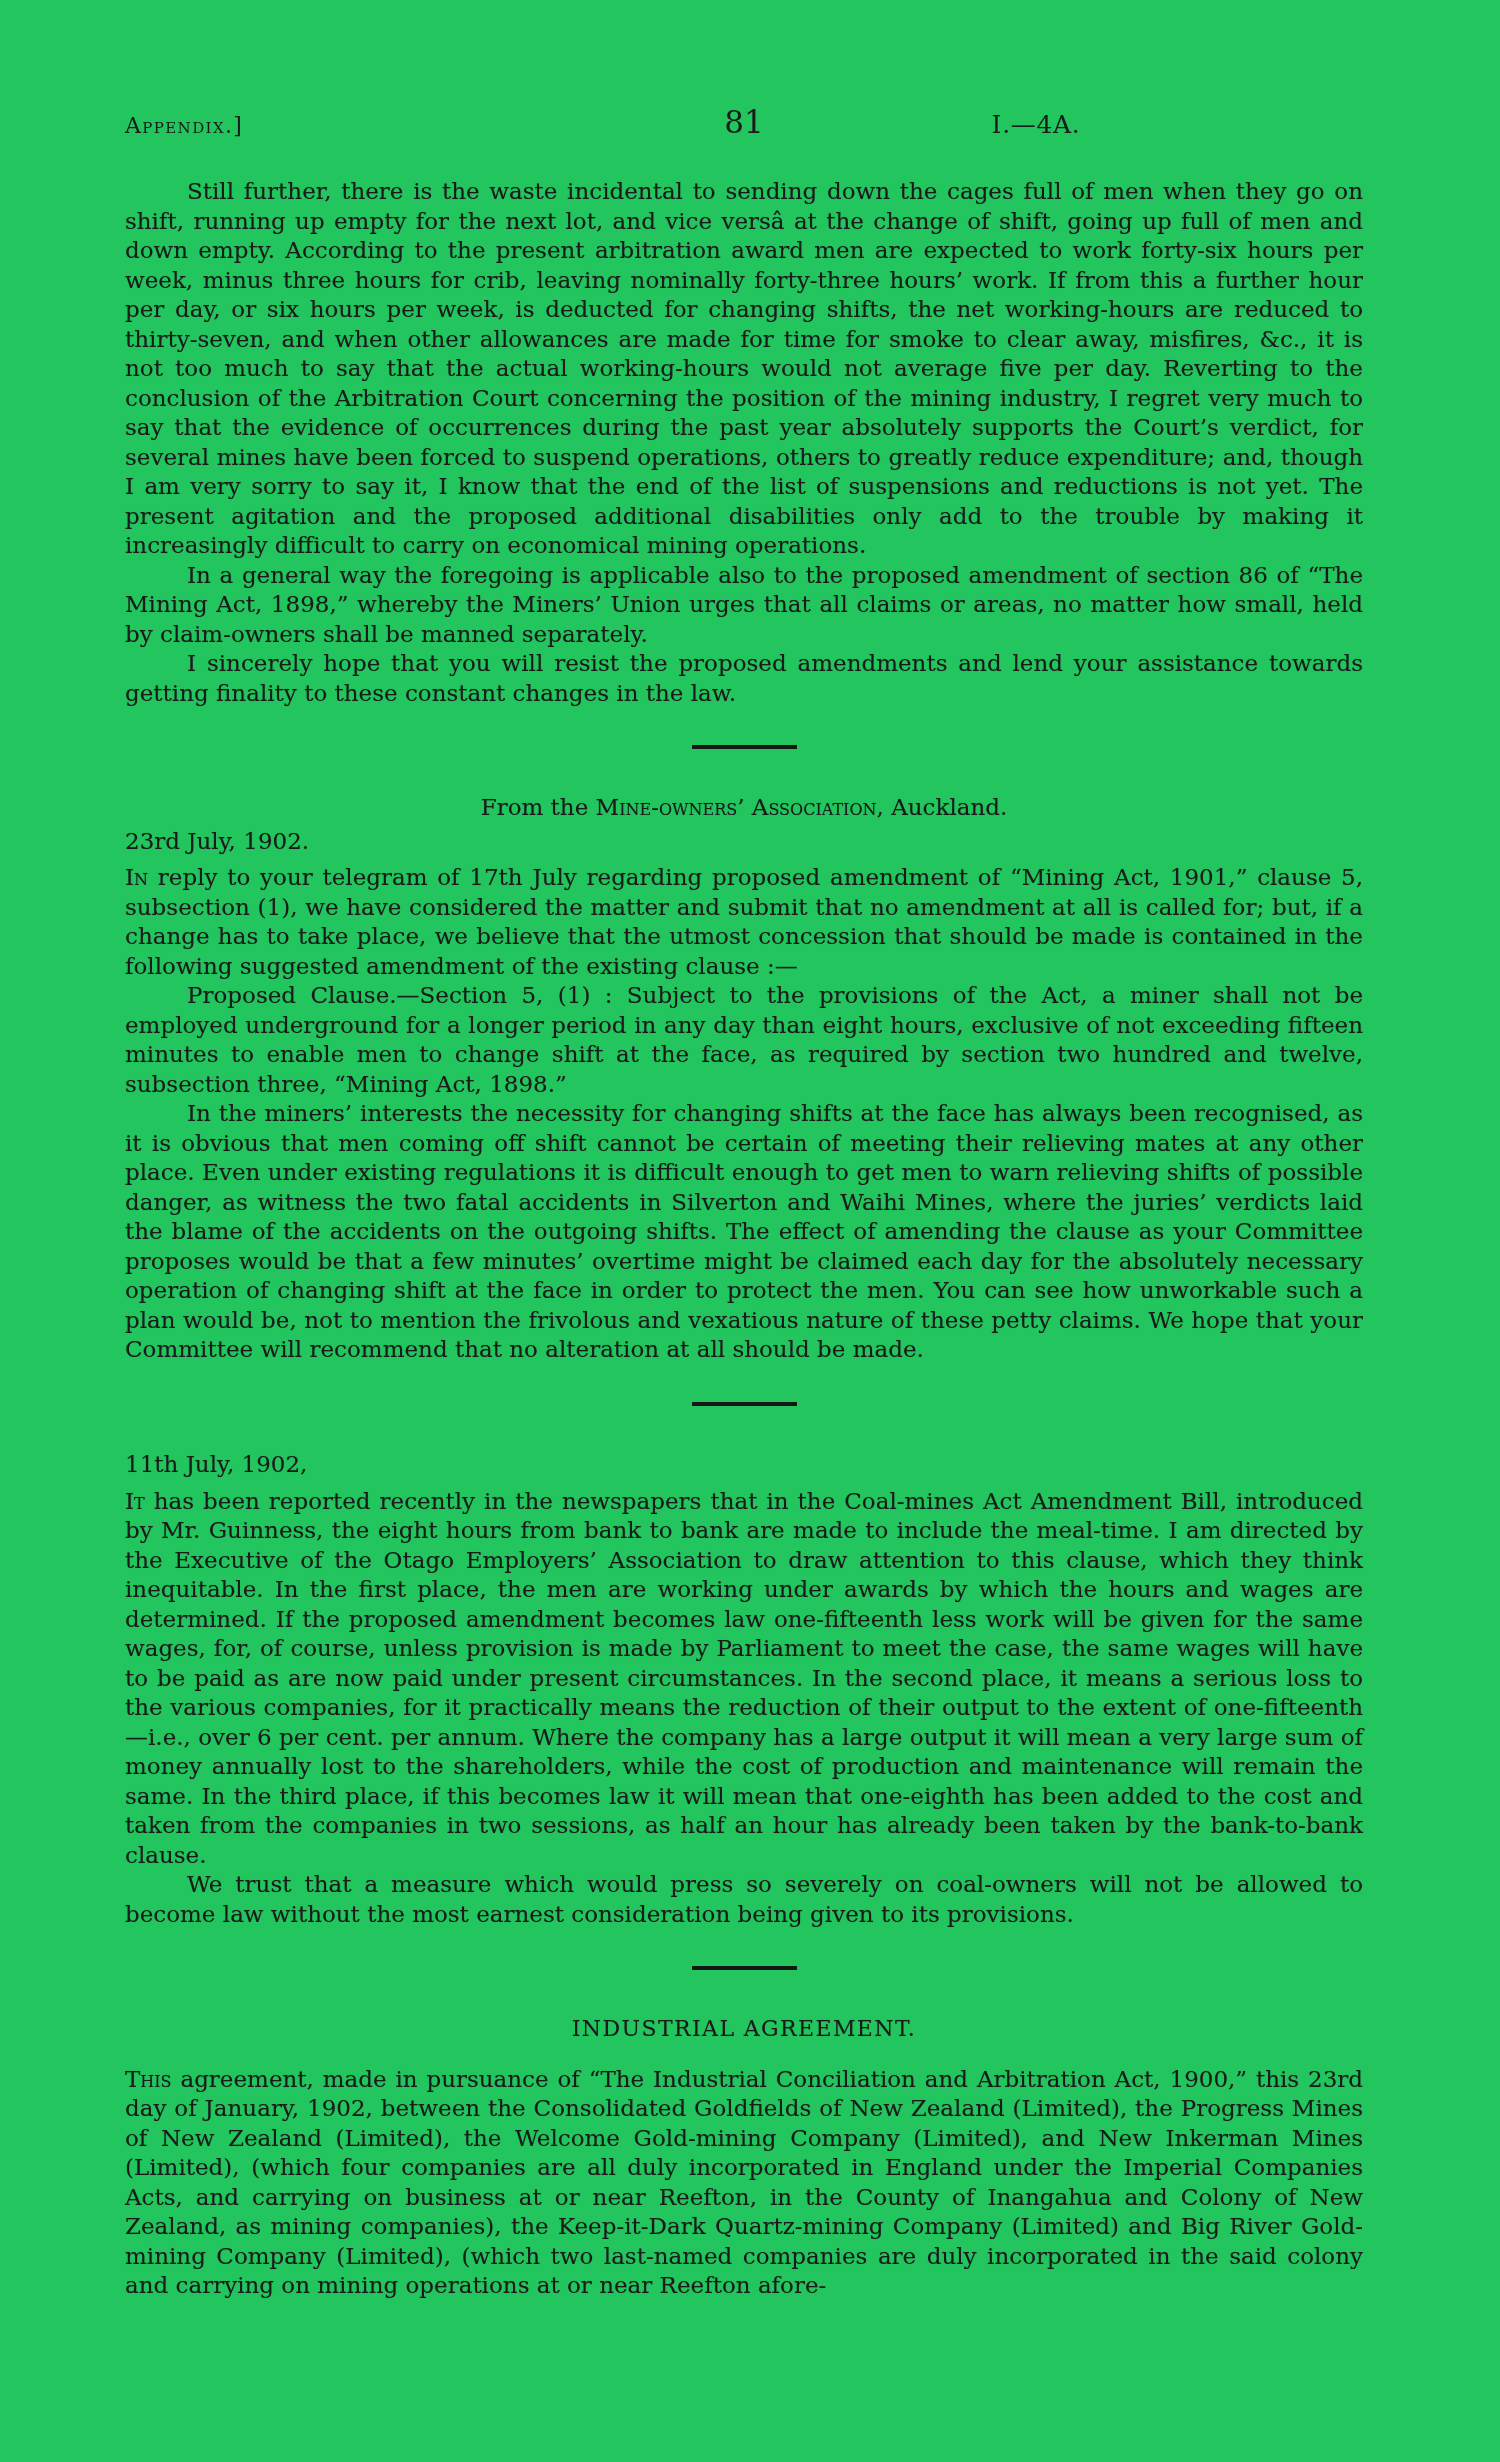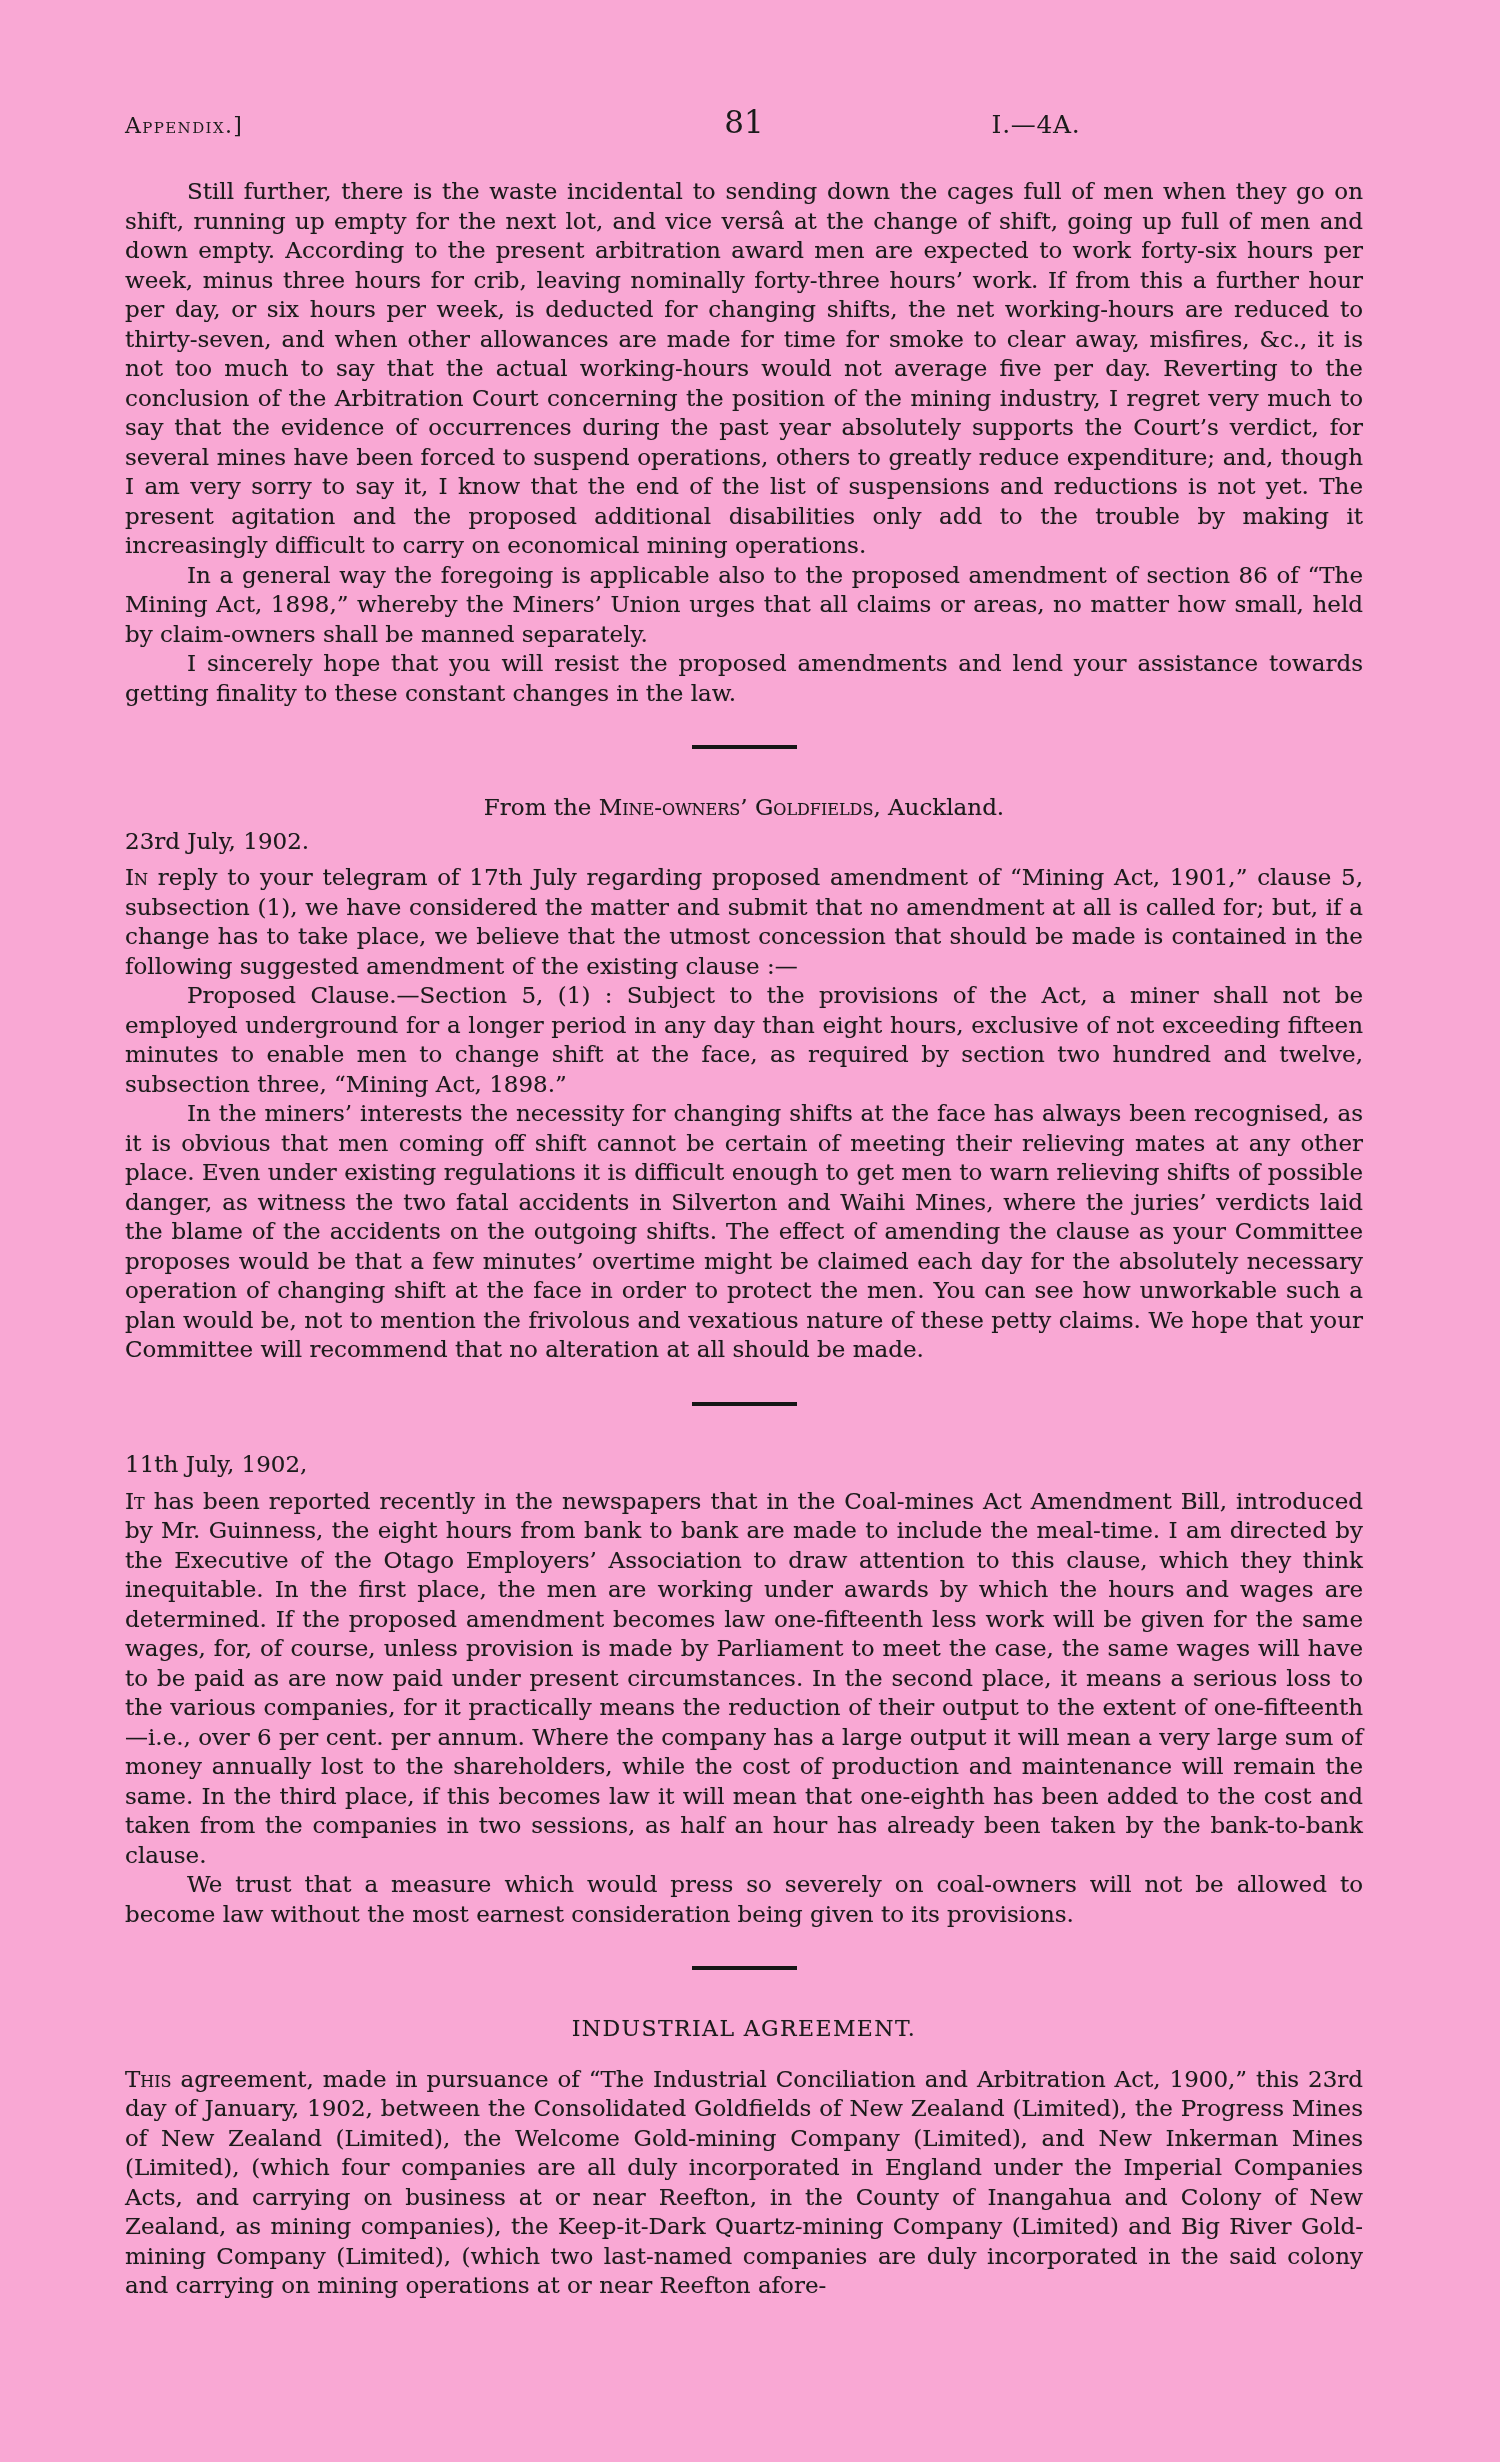--- a/index.html
+++ b/index.html
@@ -1,20 +1,20 @@
 <!DOCTYPE html>
 <html style="font-size:11.2px"><head>
 <meta charset="utf-8">
 <style>
   html, body { margin: 0; padding: 0; background: #e8e8e4; }
   .page {
     position: relative;
     width: 1501px;
     height: 2462px;
-    background: #f9a8d4;
+    background: #22c55e;
     color: #1b1b1b;
     font-family: "DejaVu Serif", "Liberation Serif", serif;
     overflow: hidden;
   }
   
   .runhead {
     position: absolute;
     left: 125px;
     top: 104px;
     width: 1238px;
@@ -83,21 +83,21 @@
     <div class="left">Appendix.]</div>
     <div class="center">81</div>
     <div class="right">I.—4A.</div>
   </div>
 
   <div class="doc">
       <div class="p indent"><span>Still further, there is the waste incidental to sending down the cages full of men when they go on shift, running up empty for the next lot, and </span><span class="it">vice versâ</span><span> at the change of shift, going up full of men and down empty.  According to the present arbitration award men are expected to work forty-six hours per week, </span><span class="it">minus</span><span> three hours for crib, leaving nominally forty-three hours’ work.  If from this a further hour per day, or six hours per week, is deducted for changing shifts, the net working-hours are reduced to thirty-seven, and when other allowances are made for time for smoke to clear away, misfires, &amp;c., it is not too much to say that the actual working-hours would not average five per day.  Reverting to the conclusion of the Arbitration Court concerning the position of the mining industry, I regret very much to say that the evidence of occurrences during the past year absolutely supports the Court’s verdict, for several mines have been forced to suspend operations, others to greatly reduce expenditure; and, though I am very sorry to say it, I know that the end of the list of suspensions and reductions is not yet.  The present agitation and the proposed additional disabilities only add to the trouble by making it increasingly difficult to carry on economical mining operations.</span></div>
       <div class="p indent"><span>In a general way the foregoing is applicable also to the proposed amendment of section 86 of “The Mining Act, 1898,” whereby the Miners’ Union urges that all claims or areas, no matter how small, held by claim-owners shall be manned separately.</span></div>
       <div class="p indent"><span>I sincerely hope that you will resist the proposed amendments and lend your assistance towards getting finality to these constant changes in the law.</span></div>
       <div class="rule"></div>
-      <div class="heading"><span>From the </span><span class="sc">Mine-owners’ Goldfields</span><span>, Auckland.</span></div>
+      <div class="heading"><span>From the </span><span class="sc">Mine-owners’ Association</span><span>, Auckland.</span></div>
       <div class="date"><span>23rd July, 1902.</span></div>
       <div class="p"><span class="sc">In</span><span> reply to your telegram of 17th July regarding proposed amendment of “Mining Act, 1901,” clause 5, subsection (1), we have considered the matter and submit that no amendment at all is called for; but, if a change has to take place, we believe that the utmost concession that should be made is contained in the following suggested amendment of the existing clause :—</span></div>
       <div class="p indent"><span class="it">Proposed Clause.</span><span>—Section 5, (1) : Subject to the provisions of the Act, a miner shall not be employed underground for a longer period in any day than eight hours, exclusive of not exceeding fifteen minutes to enable men to change shift at the face, as required by section two hundred and twelve, subsection three, “Mining Act, 1898.”</span></div>
       <div class="p indent"><span>In the miners’ interests the necessity for changing shifts at the face has always been recognised, as it is obvious that men coming off shift cannot be certain of meeting their relieving mates at any other place.  Even under existing regulations it is difficult enough to get men to warn relieving shifts of possible danger, as witness the two fatal accidents in Silverton and Waihi Mines, where the juries’ verdicts laid the blame of the accidents on the outgoing shifts.  The effect of amending the clause as your Committee proposes would be that a few minutes’ overtime might be claimed each day for the absolutely necessary operation of changing shift at the face in order to protect the men.  You can see how unworkable such a plan would be, not to mention the frivolous and vexatious nature of these petty claims.  We hope that your Committee will recommend that no alteration at all should be made.</span></div>
       <div class="rule"></div>
       <div class="date"><span>11th July, 1902,</span></div>
       <div class="p"><span class="sc">It</span><span> has been reported recently in the newspapers that in the Coal-mines Act Amendment Bill, introduced by Mr. Guinness, the eight hours from bank to bank are made to include the meal-time. I am directed by the Executive of the Otago Employers’ Association to draw attention to this clause, which they think inequitable.  In the first place, the men are working under awards by which the hours and wages are determined.  If the proposed amendment becomes law one-fifteenth less work will be given for the same wages, for, of course, unless provision is made by Parliament to meet the case, the same wages will have to be paid as are now paid under present circumstances.  In the second place, it means a serious loss to the various companies, for it practically means the reduction of their output to the extent of one-fifteenth—</span><span class="it">i.e.</span><span>, over 6 per cent. per annum. Where the company has a large output it will mean a very large sum of money annually lost to the shareholders, while the cost of production and maintenance will remain the same.  In the third place, if this becomes law it will mean that one-eighth has been added to the cost and taken from the companies in two sessions, as half an hour has already been taken by the bank-to-bank clause.</span></div>
       <div class="p indent"><span>We trust that a measure which would press so severely on coal-owners will not be allowed to become law without the most earnest consideration being given to its provisions.</span></div>
       <div class="rule"></div>
       <div class="hcaps"><span>INDUSTRIAL AGREEMENT.</span></div>

